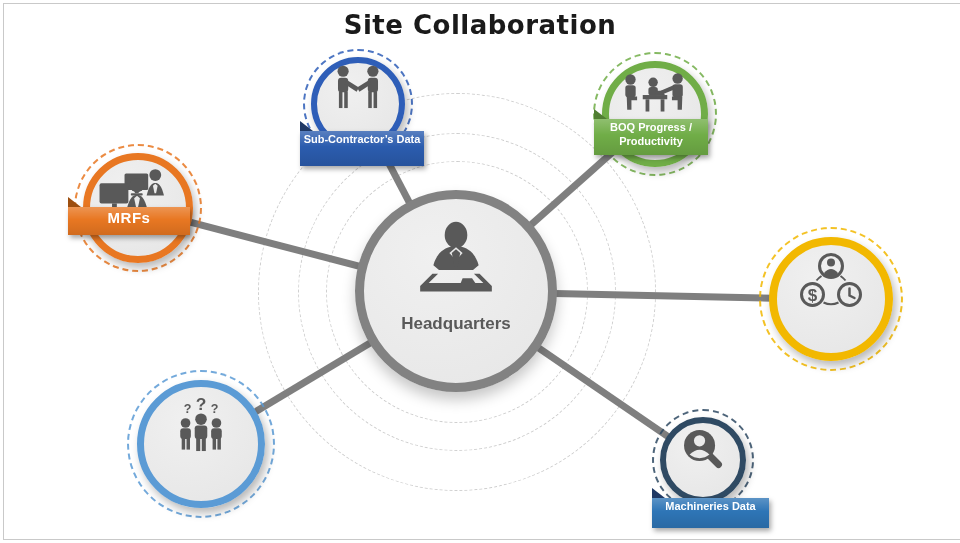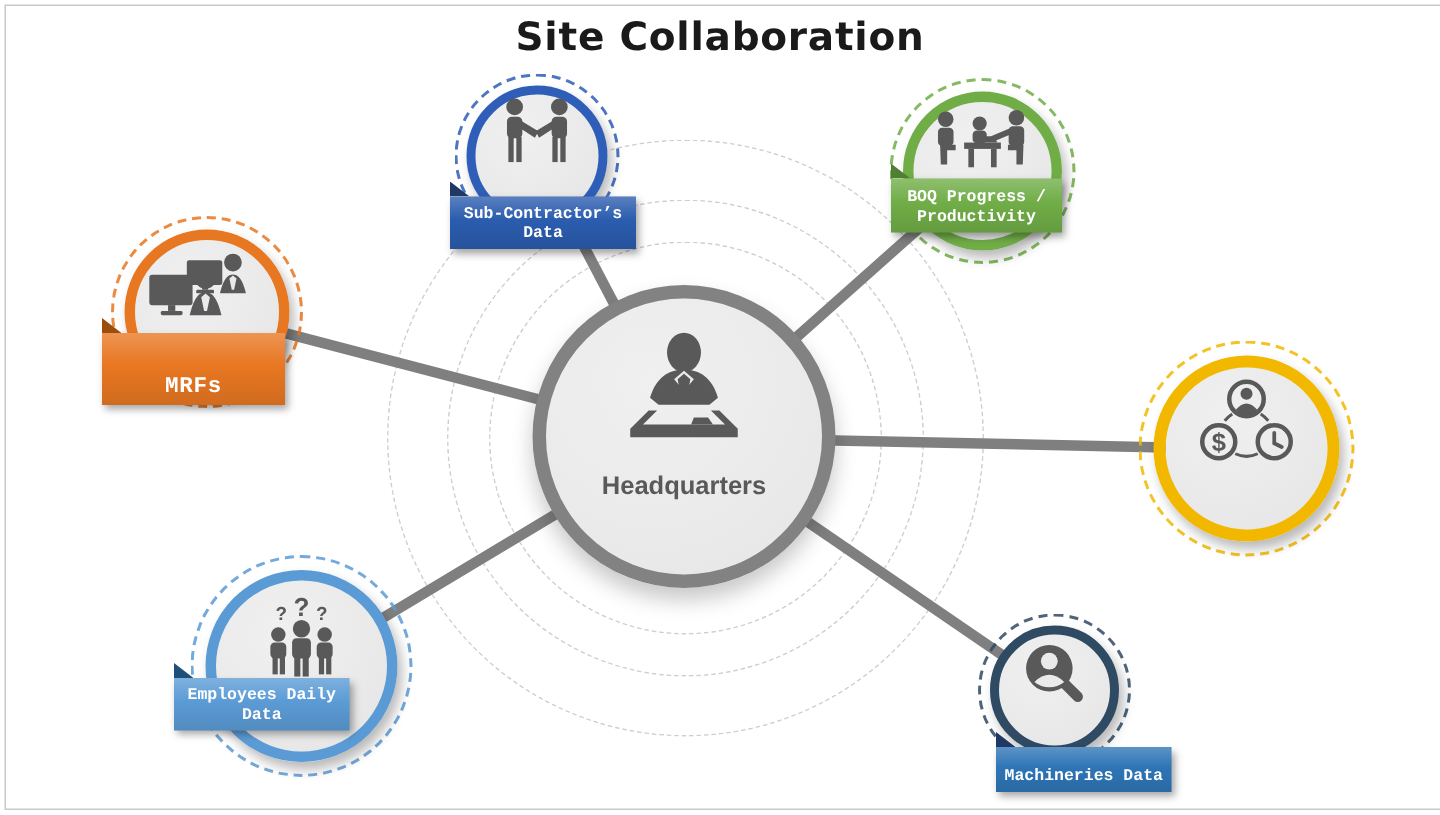--- a/index.html
+++ b/index.html
@@ -43,50 +43,50 @@
   }
   
   .node{position:absolute;z-index:3;}
   .node .dashring{position:absolute;inset:0;border-radius:50%;box-sizing:border-box;
     border:2px dashed var(--circle,#999);opacity:.85;}
   .node .circle{position:absolute;border-radius:50%;box-sizing:border-box;
     background:radial-gradient(circle at 38% 30%, #f0f0f0, #e5e5e5);
     border:7px solid var(--circle,#999);box-shadow:3px 5px 8px rgba(0,0,0,.28);}
   .node .node-icon{position:absolute;transform:translateX(-50%);}
   .banner{
-    position:absolute;z-index:5;display:flex;align-items:flex-end;justify-content:center;
+    position:absolute;z-index:5;display:flex;align-items:flex-start;justify-content:center;
     background-color:var(--banner,#777);
     background-image:linear-gradient(180deg,rgba(255,255,255,.22),rgba(255,255,255,0) 45%,rgba(0,0,0,.10));
     color:var(--bannertext,#fff);font-weight:bold;font-size:11px;line-height:1.25;text-align:center;
-    box-shadow:2px 3px 5px rgba(0,0,0,.35);padding:2px 3px;box-sizing:border-box;font-family:Liberation Mono, monospace;
+    box-shadow:2px 3px 5px rgba(0,0,0,.35);padding:2px 3px;box-sizing:border-box;
   }
   .banner .fold{position:absolute;left:0;top:-10px;width:13px;height:10px;
     background:var(--fold,#333);clip-path:polygon(0 0,100% 100%,0 100%);}
   .banner-lg{font-size:15px;letter-spacing:.5px;}
   
   #node-mrfs{left:74px;top:144px;width:128px;height:128px;}
   #node-mrfs .circle{inset:9px;}
   #node-mrfs .node-icon{left:50%;top:20px;}
-  #node-mrfs .banner{left:-6px;top:78px;width:122px;height:48px;}
+  #node-mrfs .banner{left:-6px;top:63px;width:122px;height:28px;}
   #node-sub{left:303px;top:49px;width:110px;height:110px;}
   #node-sub .circle{inset:8px;border-width:6px;}
   #node-sub .node-icon{left:50%;top:16px;}
   #node-sub .banner{left:-3px;top:82px;width:124px;height:35px;}
   #node-boq{left:593px;top:52px;width:124px;height:124px;}
   #node-boq .circle{inset:9px;}
   #node-boq .node-icon{left:50%;top:19px;}
   #node-boq .banner{left:1px;top:67px;width:114px;height:36px;}
   #node-material{left:759px;top:227px;width:144px;height:144px;}
   #node-material .circle{inset:10px;border-width:8px;}
   #node-material .node-icon{left:50%;top:25px;}
   #node-material .banner{left:-7px;top:83px;width:116px;height:36px;}
   #node-machineries{left:652px;top:409px;width:102px;height:102px;}
   #node-machineries .circle{inset:8px;border-width:6px;}
   #node-machineries .node-icon{left:50%;top:15px;}
-  #node-machineries .banner{left:12px;top:89px;width:117px;height:30px;}
+  #node-machineries .banner{left:0;top:89px;width:117px;height:30px;}
   #node-employees{left:127px;top:370px;width:148px;height:148px;}
   #node-employees .circle{inset:10px;}
   #node-employees .node-icon{left:50%;top:26px;}
   #node-employees .banner{left:-11px;top:82px;width:117px;height:35px;}
   
   .icon-svg .f{fill:var(--icon,#595959);}
   .icon-svg .s{fill:none;stroke:var(--icon,#595959);}
   .icon-svg .lt{fill:var(--nodefill,#eaeaea);}
   .icon-svg text{fill:var(--icon,#595959);font-family:"Liberation Sans",sans-serif;font-weight:bold;}
 </style>
@@ -239,18 +239,14 @@
       <rect class="f" x="16" y="43.5" width="3.6" height="12"></rect>
       <circle class="f" cx="47" cy="28" r="5"></circle>
       <rect class="f" x="41.5" y="33.5" width="11" height="11" rx="3"></rect>
       <rect class="f" x="43" y="43.5" width="3.6" height="12"></rect>
       <rect class="f" x="48" y="43.5" width="3.6" height="12"></rect>
       <circle class="f" cx="31" cy="24" r="6"></circle>
       <rect class="f" x="24.5" y="30.5" width="13" height="14" rx="3"></rect>
       <rect class="f" x="26" y="43" width="4.2" height="14"></rect>
       <rect class="f" x="31.8" y="43" width="4.2" height="14"></rect>
     </svg>
-    <div class="banner">
-      <span class="fold"></span>
-      <span>Employees Daily Data</span>
-    </div>
   </div>
 </div>
 
 </body></html>

